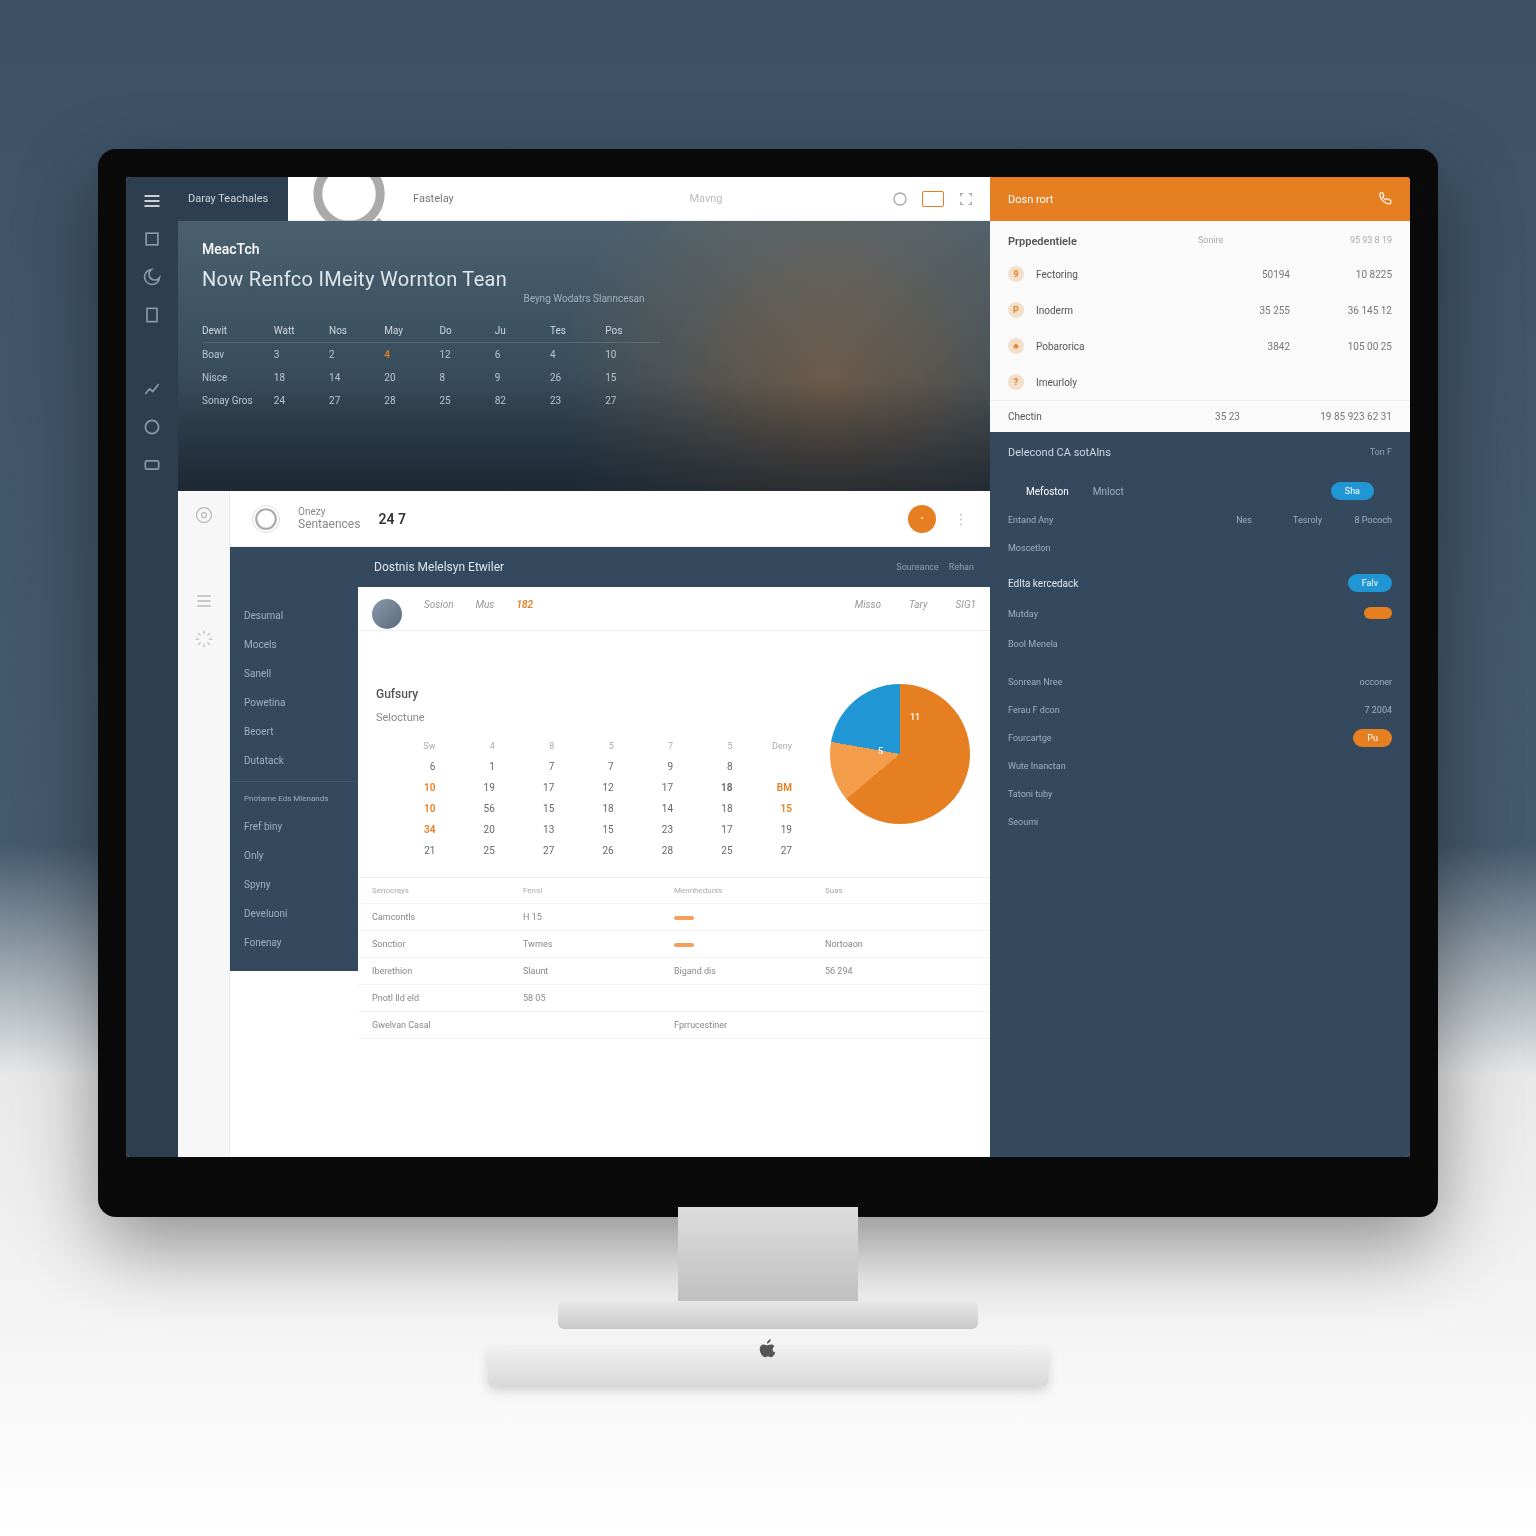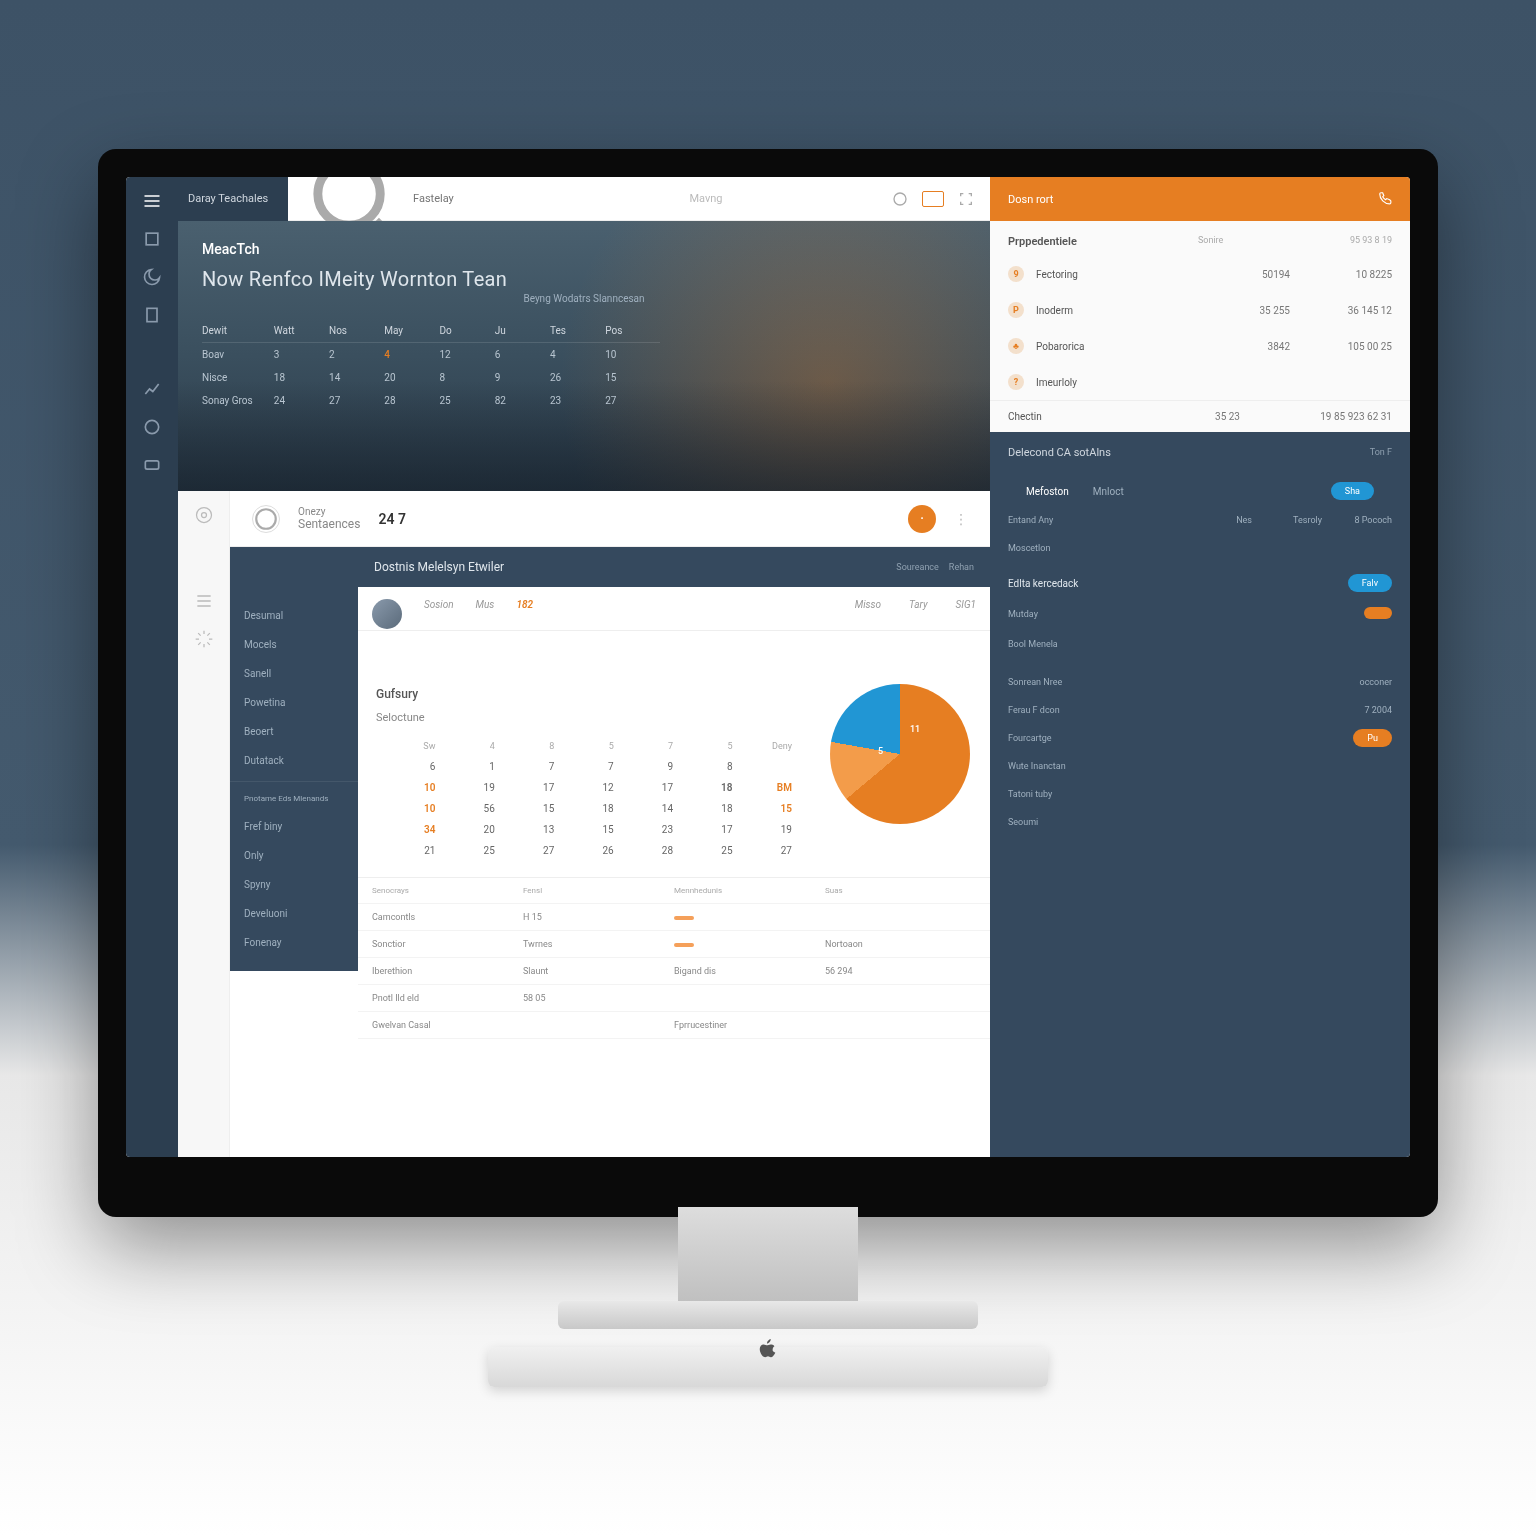--- a/index.html
+++ b/index.html
@@ -362,21 +362,21 @@
                           <div>27</div>
                           <div>26</div>
                           <div>28</div>
                           <div>25</div>
                           <div>27</div>
                         </div>
               </div>
             </div>
             <div class="pie-wrap">
               <div class="pie">
-                <div class="pie-lbl" style="top:40px;left:80px">11</div>
+                <div class="pie-lbl" style="top:28px;left:80px">11</div>
                 <div class="pie-lbl" style="top:62px;left:48px">5</div>
               </div>
             </div>
           </div>
           <div class="btable">
             <div class="brow hd">
                       <div>Senocrays</div>
                       <div>Fensl</div>
                       <div>Mennhedunis</div>
                       <div>Suas</div>

